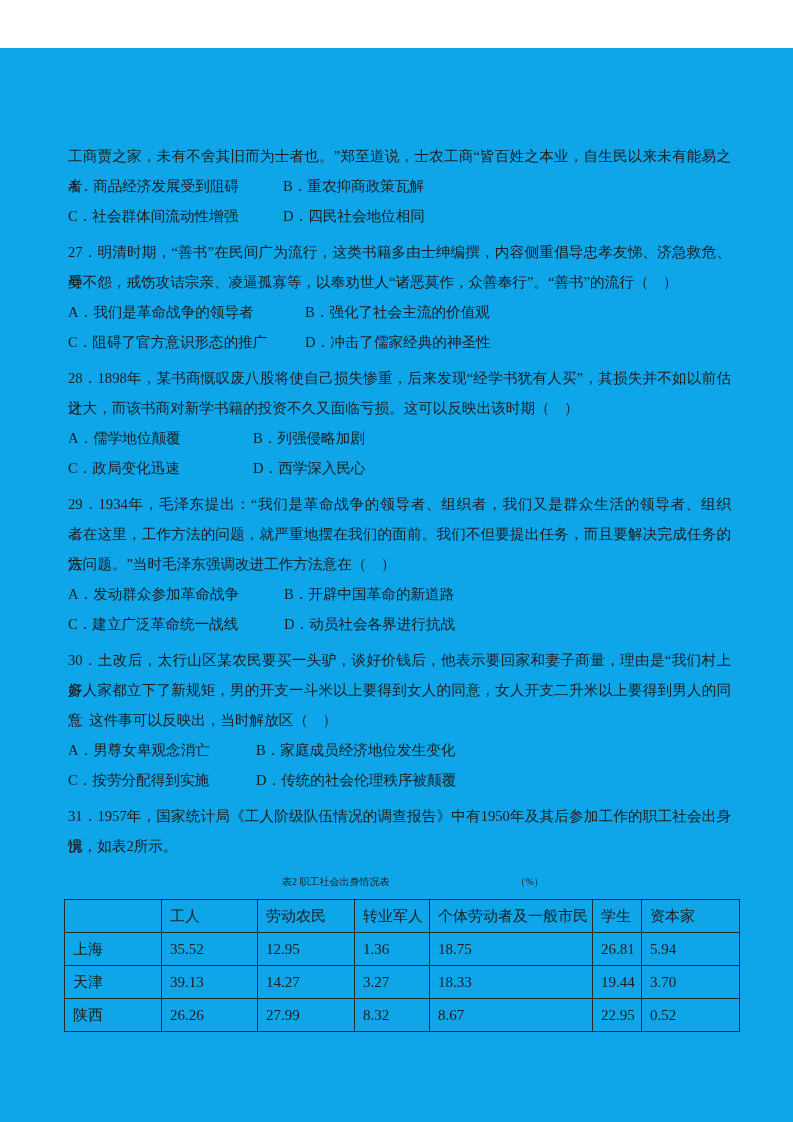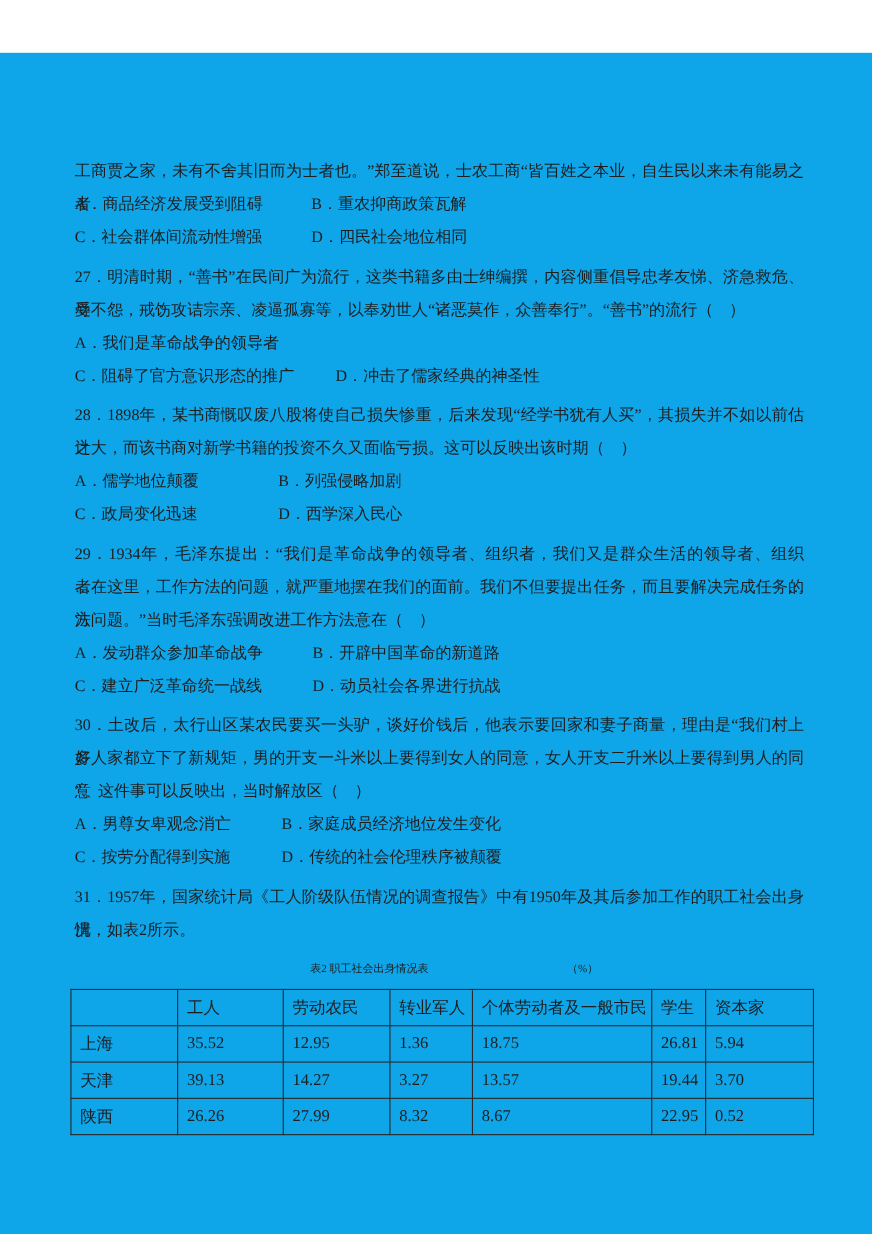--- a/index.html
+++ b/index.html
@@ -93,20 +93,21 @@
         <span class="oa">C．社会群体间流动性增强</span>
         <span class="ob">D．四民社会地位相同</span>
       </div>
     </section>
 
     <section class="q aw237">
       <div class="sl jl">27．明清时期，“善书”在民间广为流行，这类书籍多由士绅编撰，内容侧重倡导忠孝友悌、济急救危、受</div>
       <div class="sl">辱不怨，戒饬攻诘宗亲、凌逼孤寡等，以奉劝世人“诸恶莫作，众善奉行”。“善书”的流行（　）</div>
       <div class="orow">
         <span class="oa">A．我们是革命战争的领导者</span>
+        <span class="ob">B．强化了社会主流的价值观</span>
       </div>
       <div class="orow">
         <span class="oa">C．阻碍了官方意识形态的推广</span>
         <span class="ob">D．冲击了儒家经典的神圣性</span>
       </div>
     </section>
 
     <section class="q aw185">
       <div class="sl jl">28．1898年，某书商慨叹废八股将使自己损失惨重，后来发现“经学书犹有人买”，其损失并不如以前估计</div>
       <div class="sl">之大，而该书商对新学书籍的投资不久又面临亏损。这可以反映出该时期（　）</div>
@@ -187,21 +188,21 @@
           <td>1.36</td>
           <td>18.75</td>
           <td>26.81</td>
           <td>5.94</td>
         </tr>
         <tr>
           <td>天津</td>
           <td>39.13</td>
           <td>14.27</td>
           <td>3.27</td>
-          <td>13.57</td>
+          <td>18.33</td>
           <td>19.44</td>
           <td>3.70</td>
         </tr>
         <tr>
           <td>陕西</td>
           <td>26.26</td>
           <td>27.99</td>
           <td>8.32</td>
           <td>8.67</td>
           <td>22.95</td>

